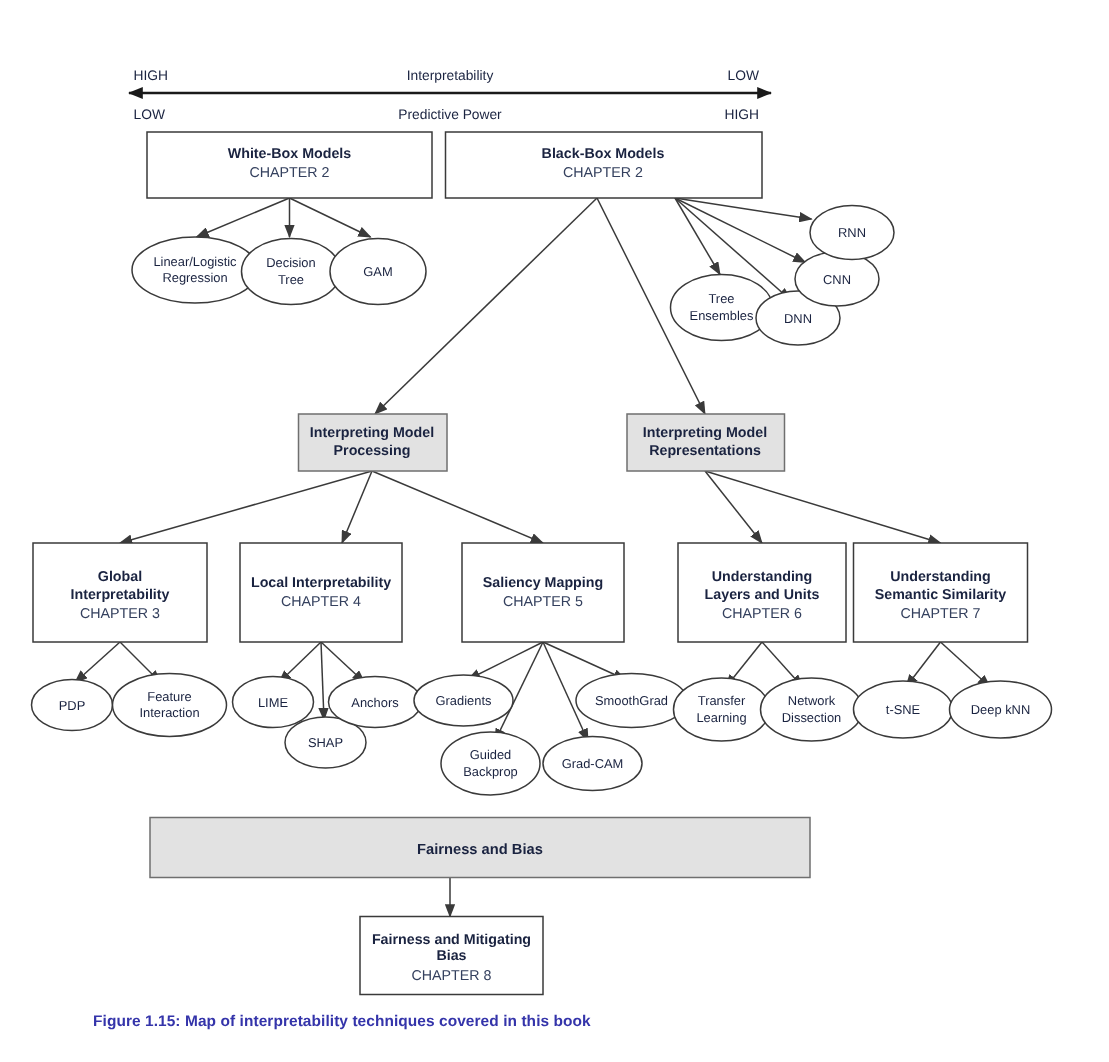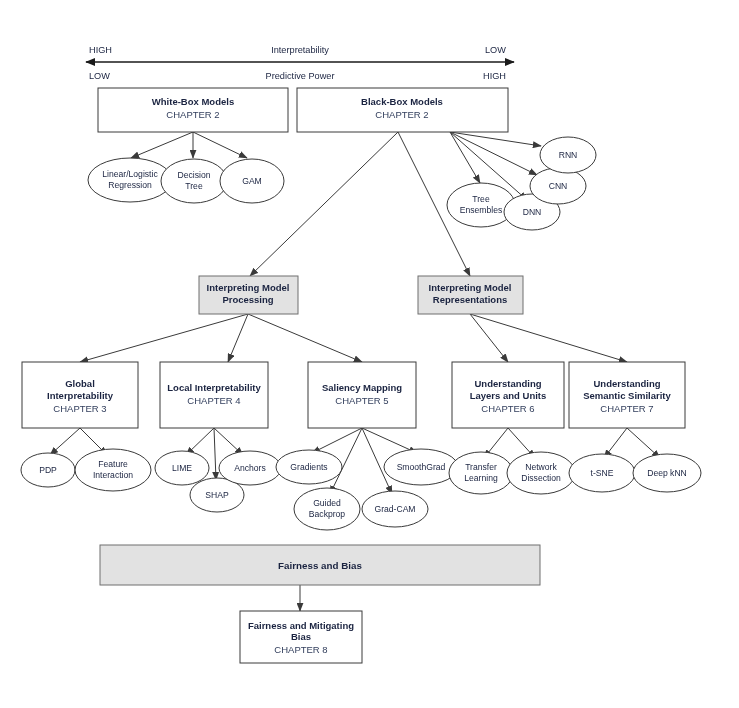--- a/index.html
+++ b/index.html
@@ -333,14 +333,15 @@
   </g>
 
   <g>
     <rect class="node-box" x="240" y="611" width="122" height="52"></rect>
     <text class="t-title" x="301" y="629">Fairness and Mitigating</text>
     <text class="t-title" x="301" y="640">Bias</text>
     <text class="t-chapter" x="301" y="653">CHAPTER 8</text>
   </g>
 </svg>
 
+<div class="caption">Figure 1.15: Map of interpretability techniques covered in this book</div>
 
 </div>
 
 </body></html>

